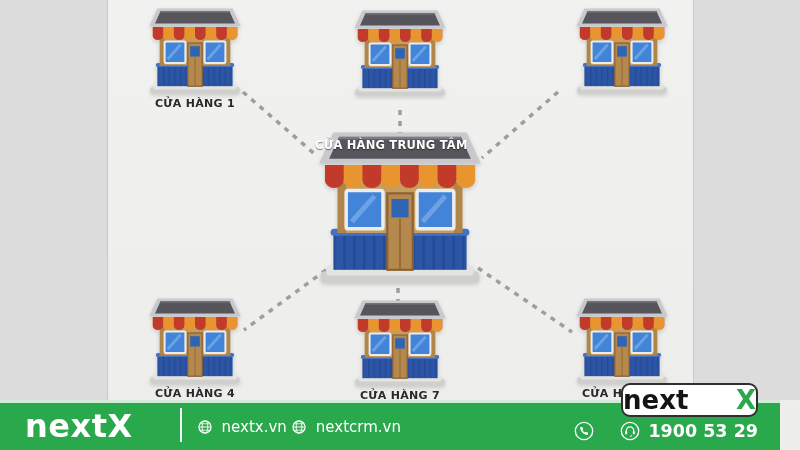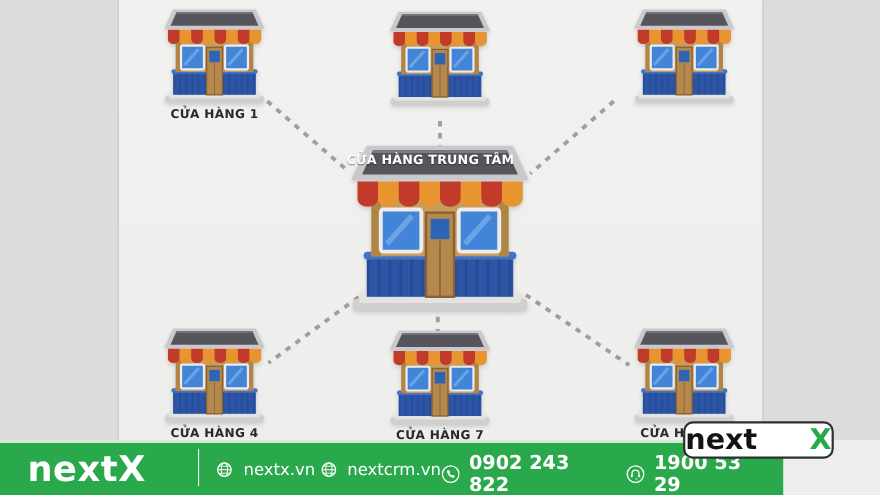--- a/index.html
+++ b/index.html
@@ -27,21 +27,21 @@
   .pos-s5{left:352px;top:298px;}
   .pos-s6{left:574px;top:296px;}
 
   .central{left:315px;top:128px;width:170px;z-index:3;}
   .central .store-svg{width:170px;height:159px;}
   .central-sign{position:absolute;top:10px;left:0;right:0;text-align:left;
                 color:#ffffff;font-size:11.5px;font-weight:bold;letter-spacing:.2px;
                 text-shadow:0 1px 1px rgba(0,0,0,.5);white-space:nowrap;}
 
   
-  .footer{position:absolute;left:0;top:400px;width:712px;height:50px;z-index:4;
+  .footer{position:absolute;left:0;top:400px;width:780px;height:50px;z-index:4;
           background:linear-gradient(180deg,#d3ead8 0,#d3ead8 3px,#2aa84c 3px);
           display:flex;align-items:center;box-sizing:border-box;padding:0 22px 0 25px;color:#fff;}
   .footer-brand{font-size:32px;font-weight:bold;letter-spacing:.5px;line-height:1;margin-top:2px;}
   .footer-divider{width:2px;height:34px;background:#ffffff;margin-left:47px;margin-right:15px;opacity:.95;}
   .footer-sites{display:flex;flex-direction:row;gap:4px;margin-top:3px;}
   .footer-site{display:flex;align-items:center;gap:9px;font-size:15px;}
   .site-icon{width:16px;height:16px;display:block;}
   .footer-phones{margin-left:auto;display:flex;align-items:center;gap:26px;margin-top:12px;}
   .footer-phone{display:flex;align-items:center;gap:8px;font-size:17.5px;font-weight:bold;}
   .phone-icon-svg{width:20px;height:20px;display:block;}
@@ -183,21 +183,20 @@
             <use href="#globe-sym"></use>
           </svg>
         <span>nextcrm.vn</span>
       </div>
     </div>
     <div class="footer-phones">
       <div class="footer-phone">
         <svg class="phone-icon-svg" viewBox="0 0 24 24">
             <use href="#phone-sym"></use>
           </svg>
-        <span>0902 243 822</span>
       </div>
       <div class="footer-phone">
         <svg class="phone-icon-svg" viewBox="0 0 24 24">
             <use href="#hotline-sym"></use>
           </svg>
         <span>1900 53 29</span>
       </div>
     </div>
   </div>
 

